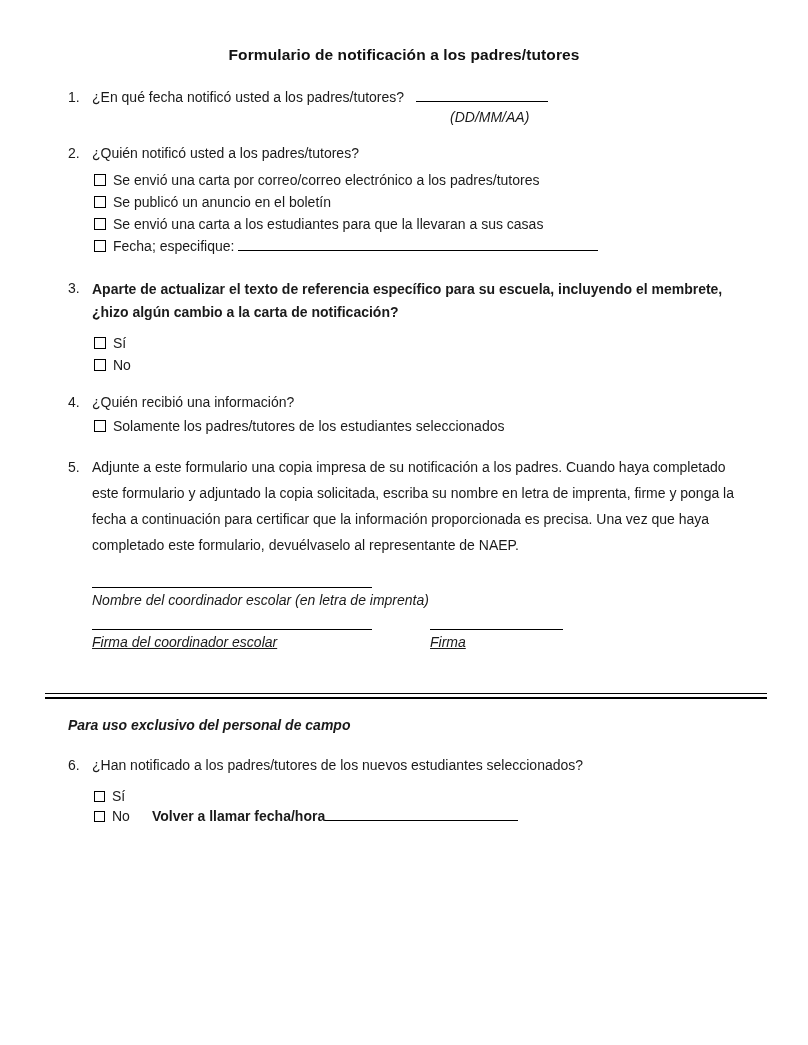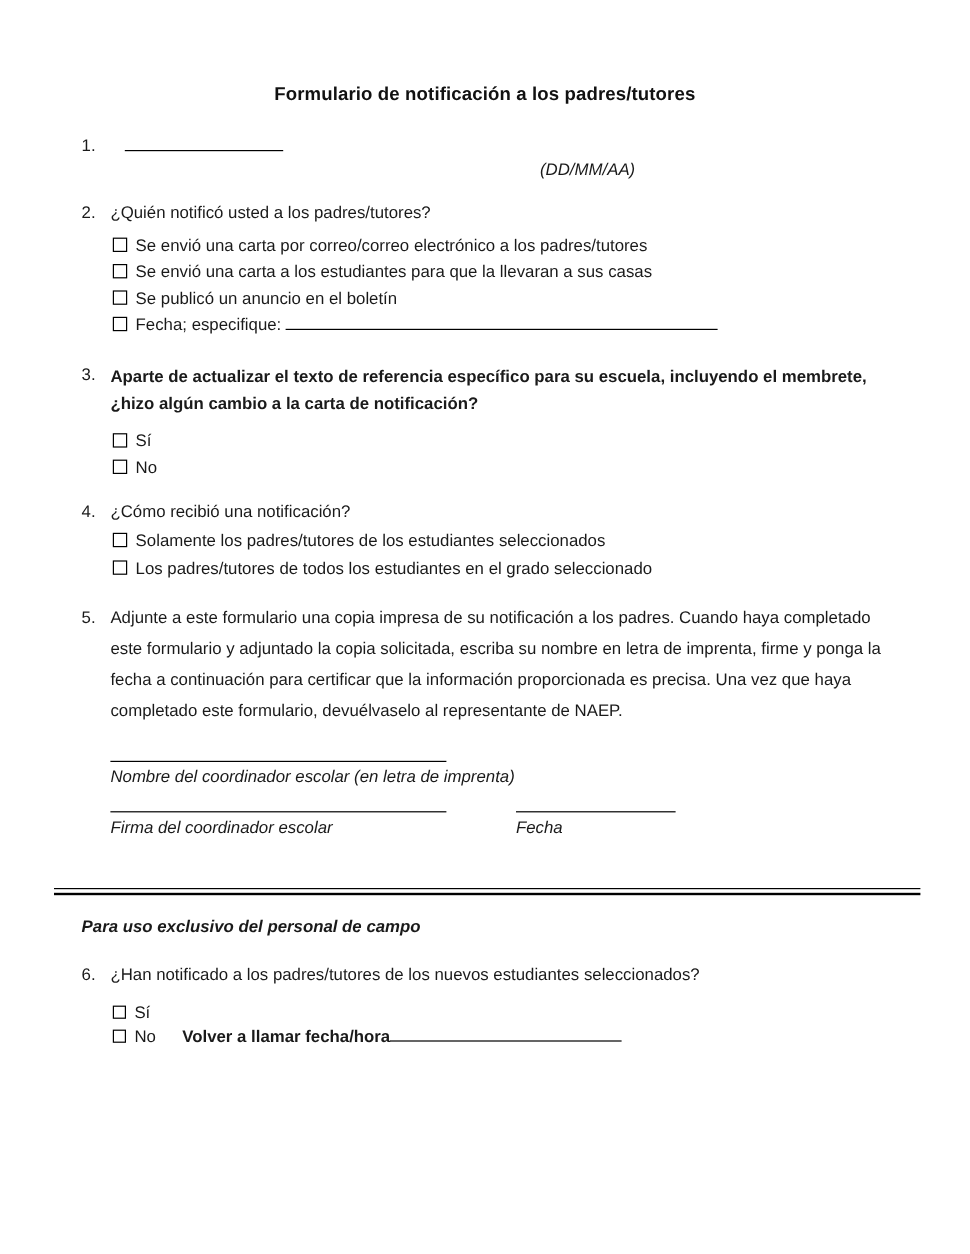--- a/index.html
+++ b/index.html
@@ -17,21 +17,21 @@
   }
   .page {
     position: relative;
     width: 808px;
     height: 1045px;
     background: #ffffff;
   }
   
   .form-title {
     margin: 0;
-    padding-top: 70px;
+    padding-top: 46px;
     text-align: center;
     font-size: 15.5px;
     font-weight: bold;
     color: #111;
     letter-spacing: 0.1px;
   }
   
   .q {
     margin-left: 68px;
     margin-right: 40px;
@@ -103,21 +103,21 @@
     width: 280px;
     height: 0;
     border-bottom: 1.4px solid #000;
   }
   .sig-line-date { width: 133px; }
   .sig-label {
     font-style: italic;
     line-height: 16px;
     margin-top: 4px;
   }
-  .sig-row { display: flex; }
+  .sig-row { display: flex; text-decoration: underline; }
   .sig-col1 { width: 280px; margin-right: 58px; }
   .sig-col2 { width: 140px; }
   
   .divider {
     margin-left: 45px;
     margin-top: 43px;
     width: 722px;
     height: 3px;
     border-top: 1.6px solid #000;
     border-bottom: 2px solid #000;
@@ -144,42 +144,43 @@
 </head>
 <body>
 
 <div class="page">
 
   <h1 class="form-title">Formulario de notificación a los padres/tutores</h1>
 
   <div class="q mt-q1">
     <div class="q-row">
       <span class="q-num">1.</span>
+      <span class="q-text">¿En qué fecha notificó usted a los padres/tutores?</span>
       <span class="blank-line q1-line"></span>
     </div>
     <div class="date-hint">(DD/MM/AA)</div>
   </div>
 
   <div class="q mt-q2">
     <div class="q-row">
       <span class="q-num">2.</span>
       <span class="q-text">¿Quién notificó usted a los padres/tutores?</span>
     </div>
     <div class="opts">
       <div class="opt">
         <span class="checkbox"></span>
         <span>Se envió una carta por correo/correo electrónico a los padres/tutores</span>
       </div>
       <div class="opt">
         <span class="checkbox"></span>
+        <span>Se publicó un anuncio en el boletín</span>
+      </div>
+      <div class="opt">
+        <span class="checkbox"></span>
         <span>Se envió una carta a los estudiantes para que la llevaran a sus casas</span>
-      </div>
-      <div class="opt">
-        <span class="checkbox"></span>
-        <span>Se publicó un anuncio en el boletín</span>
       </div>
       <div class="opt">
         <span class="checkbox"></span>
         <span>Fecha; especifique:</span>
         <span class="blank-line otro-line"></span>
       </div>
     </div>
   </div>
 
   <div class="q mt-q3">
@@ -195,30 +196,26 @@
       <div class="opt">
         <span class="checkbox"></span>
         <span>No</span>
       </div>
     </div>
   </div>
 
   <div class="q mt-q4">
     <div class="q-row">
       <span class="q-num">4.</span>
-      <span class="q-text">¿Cómo recibió una notificación?</span>
+      <span class="q-text">¿Quién recibió una información?</span>
     </div>
     <div class="opts" style="margin-top:3px;">
       <div class="opt" style="line-height:23px;">
         <span class="checkbox"></span>
         <span>Solamente los padres/tutores de los estudiantes seleccionados</span>
-      </div>
-      <div class="opt" style="line-height:23px;">
-        <span class="checkbox"></span>
-        <span>Los padres/tutores de todos los estudiantes en el grado seleccionado</span>
       </div>
     </div>
   </div>
 
   <div class="q mt-q5">
     <div class="q-row" style="align-items: flex-start;">
       <span class="q-num" style="line-height:26px;">5.</span>
       <span class="q5-text">Adjunte a este formulario una copia impresa de su notificación a los padres. Cuando haya completado este formulario y adjuntado la copia solicitada, escriba su nombre en letra de imprenta, firme y ponga la fecha a continuación para certificar que la información proporcionada es precisa. Una vez que haya completado este formulario, devuélvaselo al representante de NAEP.</span>
     </div>
   </div>
@@ -229,21 +226,21 @@
   </div>
 
   <div class="sig-block mt-sig2">
     <div class="sig-row">
       <div class="sig-col1">
         <div class="sig-line"></div>
         <div class="sig-label">Firma del coordinador escolar</div>
       </div>
       <div class="sig-col2">
         <div class="sig-line sig-line-date"></div>
-        <div class="sig-label">Fecha</div>
+        <div class="sig-label">Firma</div>
       </div>
     </div>
   </div>
 
   <div class="divider"></div>
 
   <div class="field-heading">Para uso exclusivo del personal de campo</div>
 
   <div class="q mt-q6">
     <div class="q-row">

